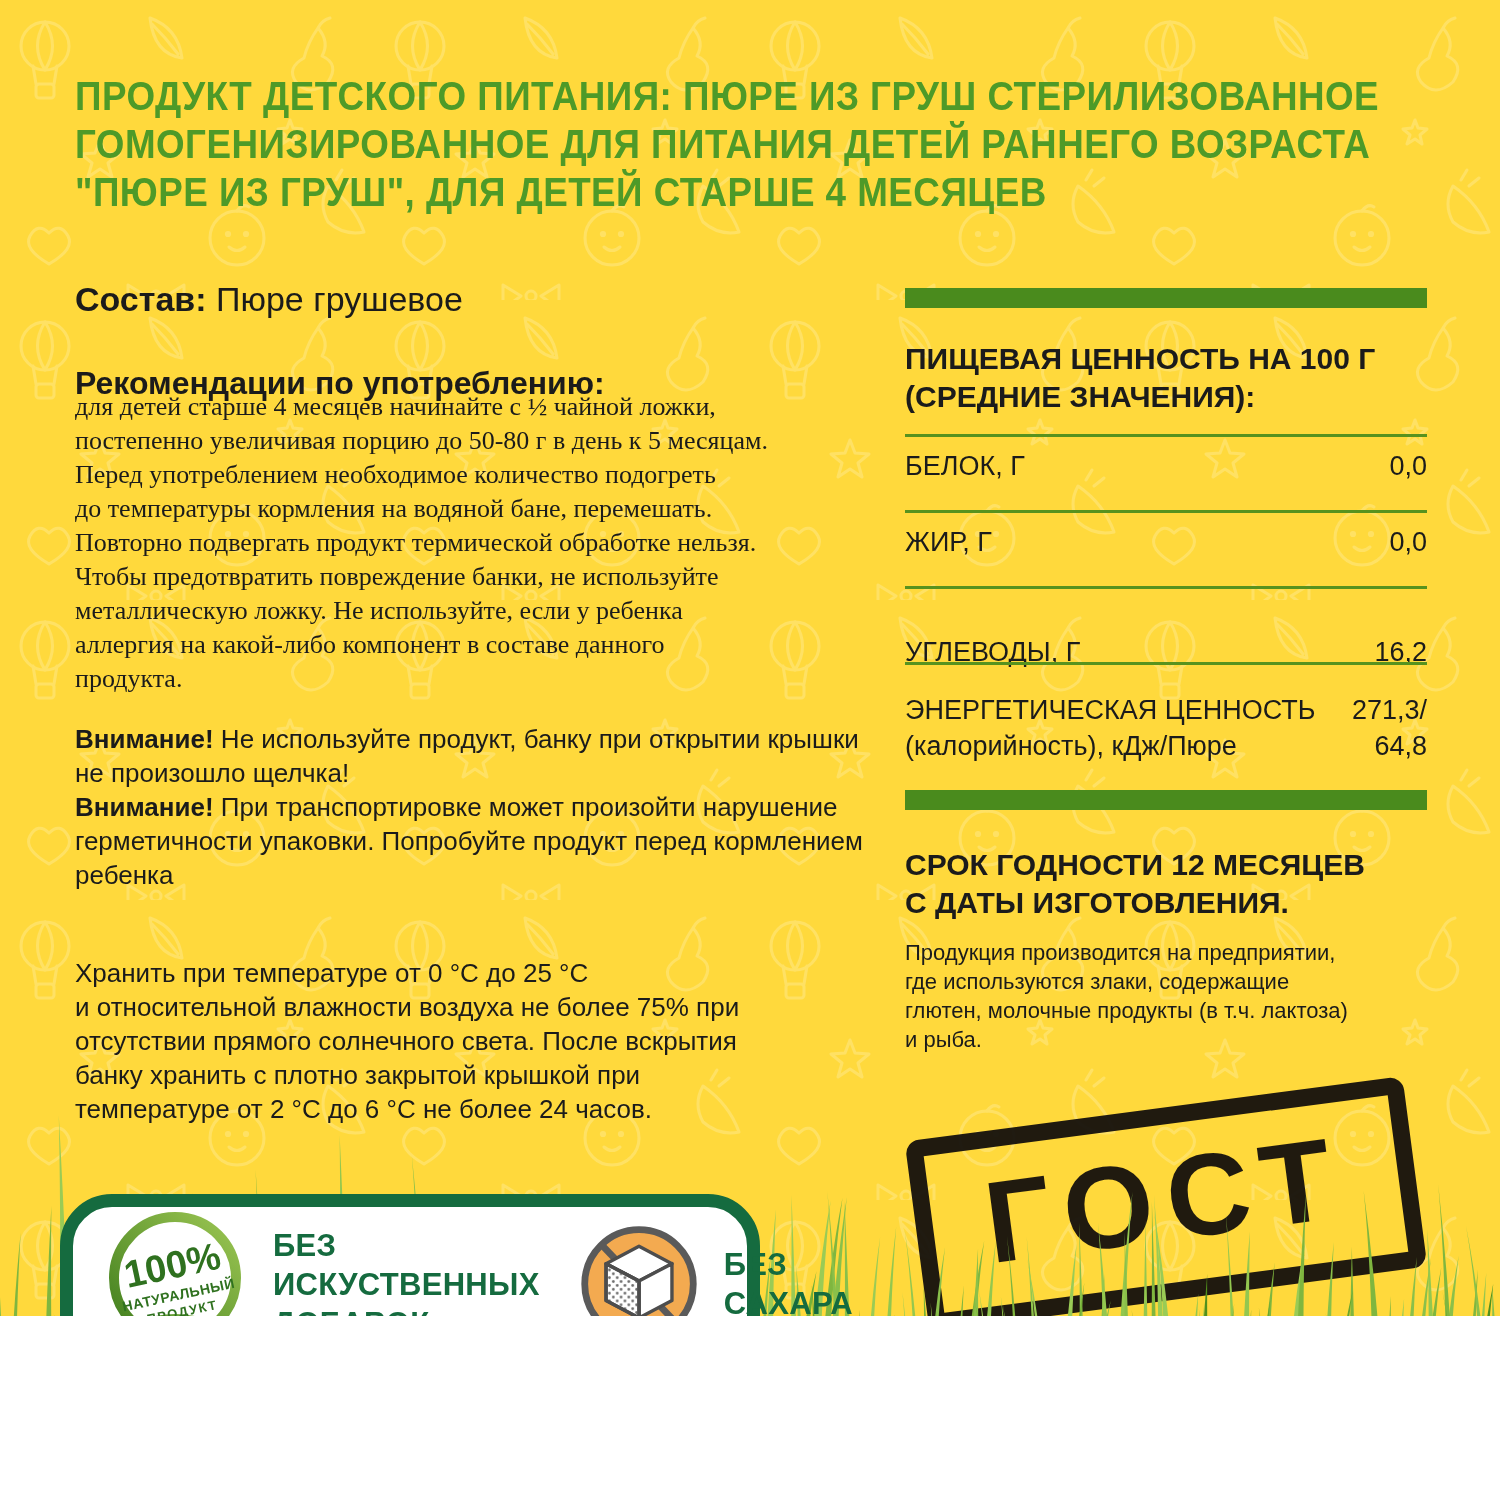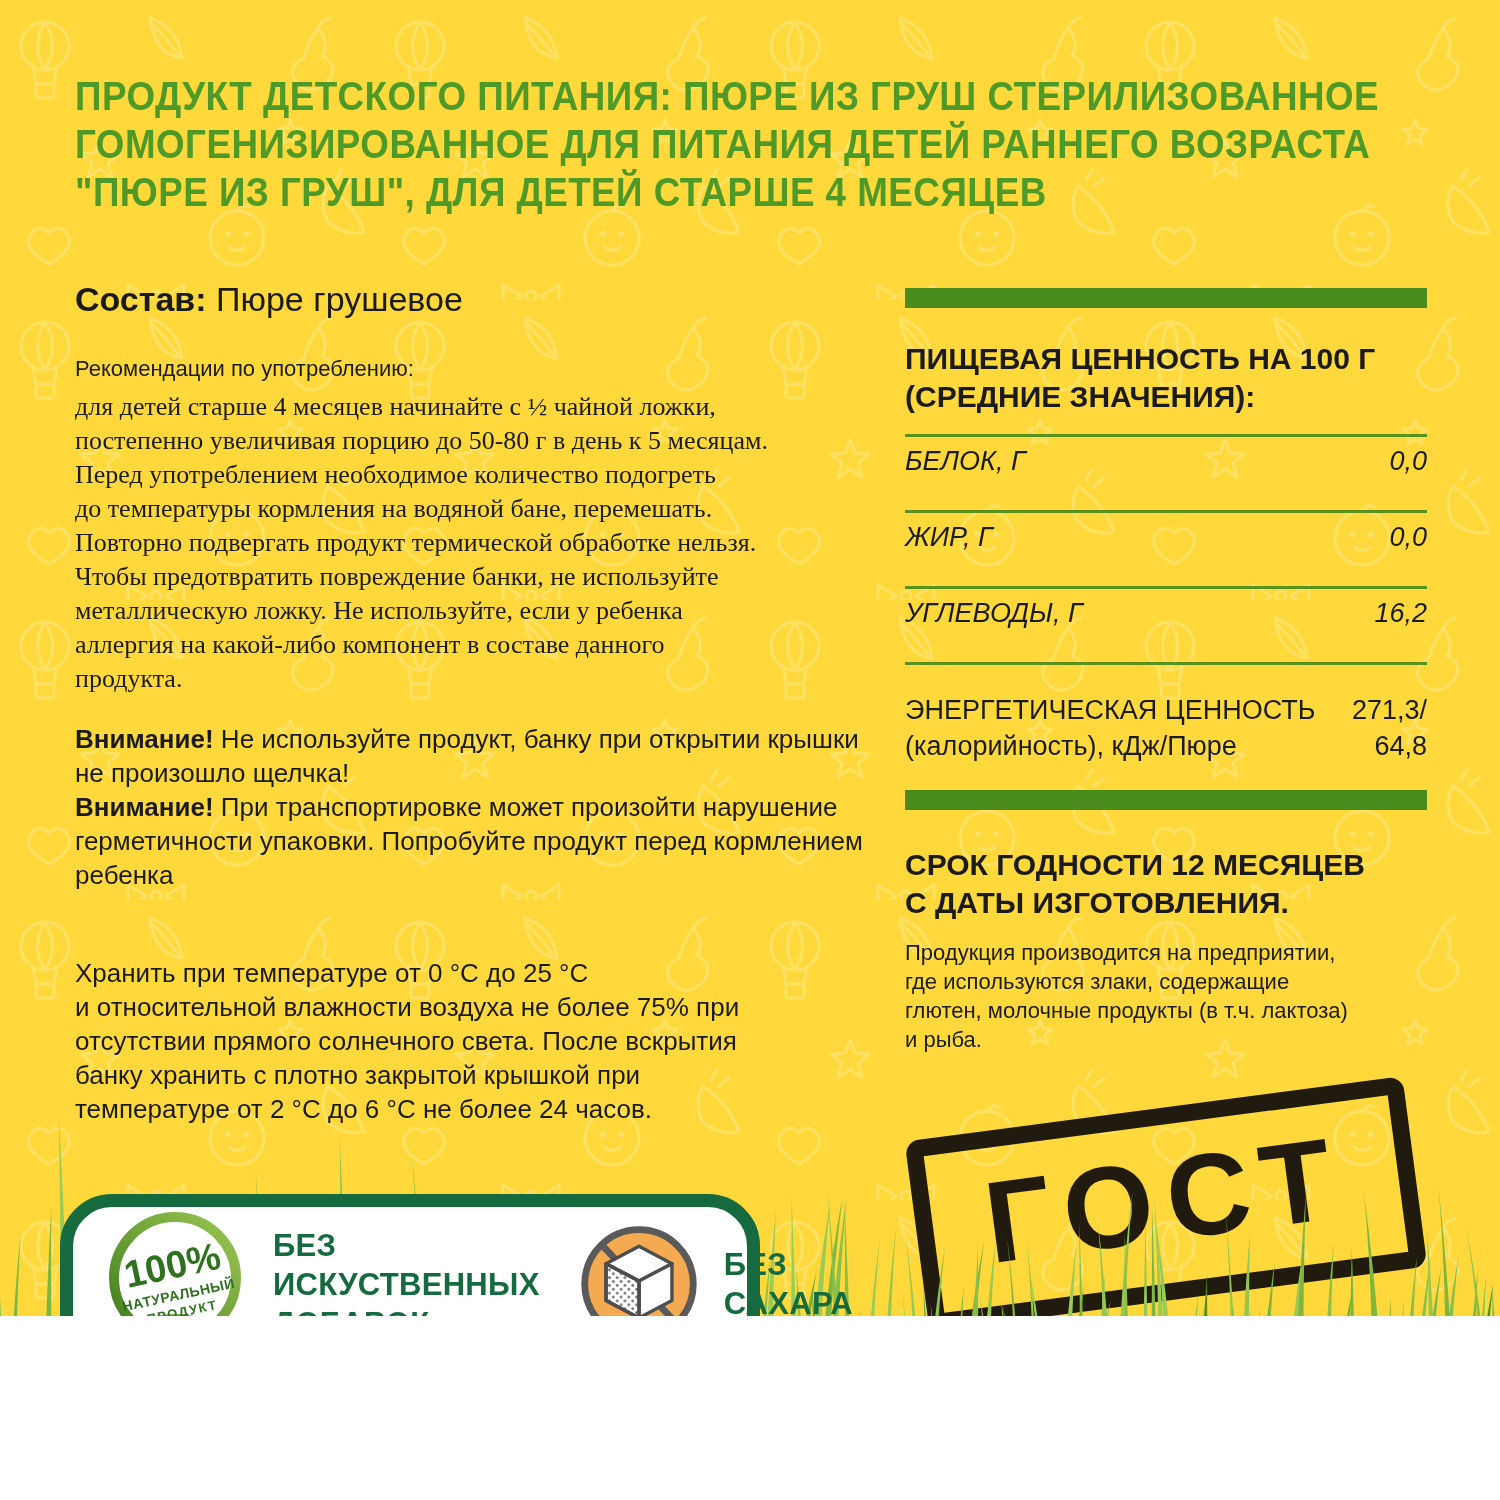--- a/index.html
+++ b/index.html
@@ -20,38 +20,38 @@
     left:75px;top:72px;width:1500px;z-index:1;
     color:#4E9A28;font-weight:700;font-size:40px;line-height:48px;
     letter-spacing:.5px;
     transform:scaleX(.92);transform-origin:left top;
   }
 
   
   .left-col{left:75px;width:815px;z-index:1;}
   #composition{top:280px;font-size:34px;}
   #composition b{font-weight:700;}
-  .section-heading{font-weight:400;font-size:22px;}
+  .section-heading{font-weight:700;font-size:32px;margin-top:9px;}
   #reco-heading{top:356px;}
   #reco-body{top:390px;font-size:26px;line-height:34px;font-family:Liberation Serif, serif;}
   #warnings{top:722px;font-size:26px;line-height:34px;}
   #warnings b{font-weight:700;}
   #storage-heading{top:918px;}
   #storage-body{top:956px;font-size:26px;line-height:34px;}
 
   
   .right-col{left:905px;width:522px;z-index:1;}
   .green-bar{height:20px;background:#4A8B1D;}
   #bar-top{top:288px;}
   #bar-bottom{top:790px;}
   #nutrition-heading{top:340px;font-weight:700;font-size:30px;line-height:38px;}
   .divider{height:3px;background:#57921E;}
   #div-1{top:434px;} #div-2{top:510px;} #div-3{top:586px;} #div-4{top:662px;}
-  .nut-row{display:flex;justify-content:space-between;height:40px;font-size:27px;font-style:italic;}
-  #row-protein{top:446px;} #row-fat{top:522px;} #row-carbs{top:598px;gap:48px;}
+  .nut-row{display:flex;justify-content:space-between;align-items:center;height:40px;font-size:27px;}
+  #row-protein{top:446px;} #row-fat{top:522px;} #row-carbs{top:632px;gap:48px;}
   #energy-row{top:692px;display:flex;justify-content:space-between;font-size:27px;line-height:36px;}
   #energy-row .val{text-align:right;}
   #shelf-heading{top:846px;font-weight:700;font-size:30px;line-height:38px;}
   #shelf-note{top:938px;font-size:22px;line-height:29px;}
 
   
   #gost-stamp{
     left:915px;top:1108px;width:468px;height:158px;z-index:1;
     border:17px solid #17130E;border-radius:14px;
     transform:rotate(-7.5deg);

